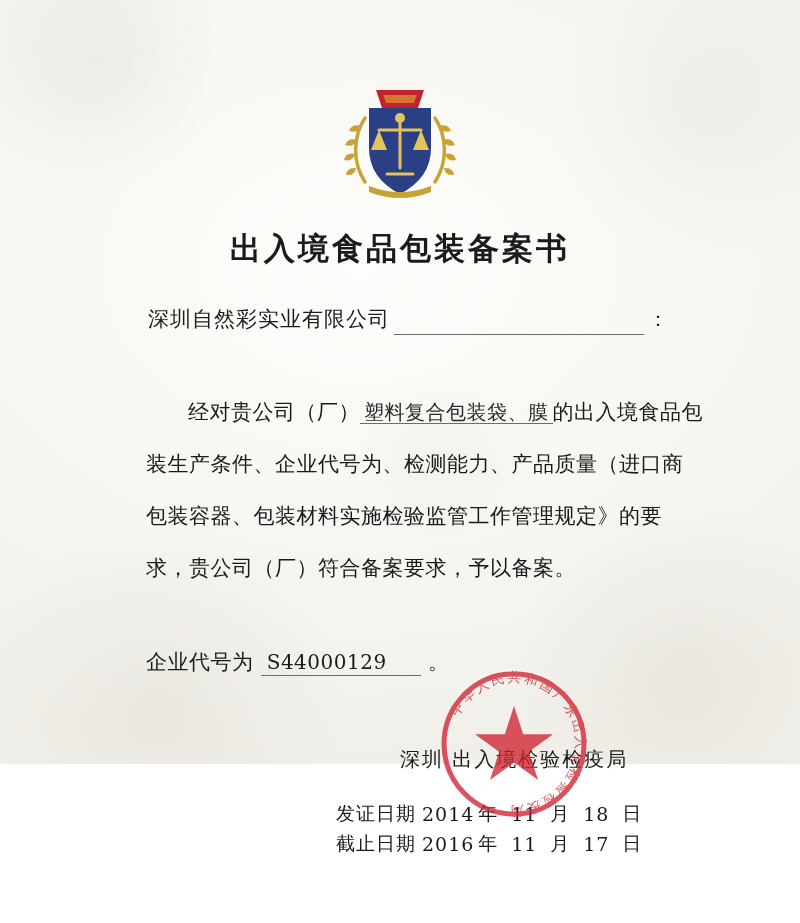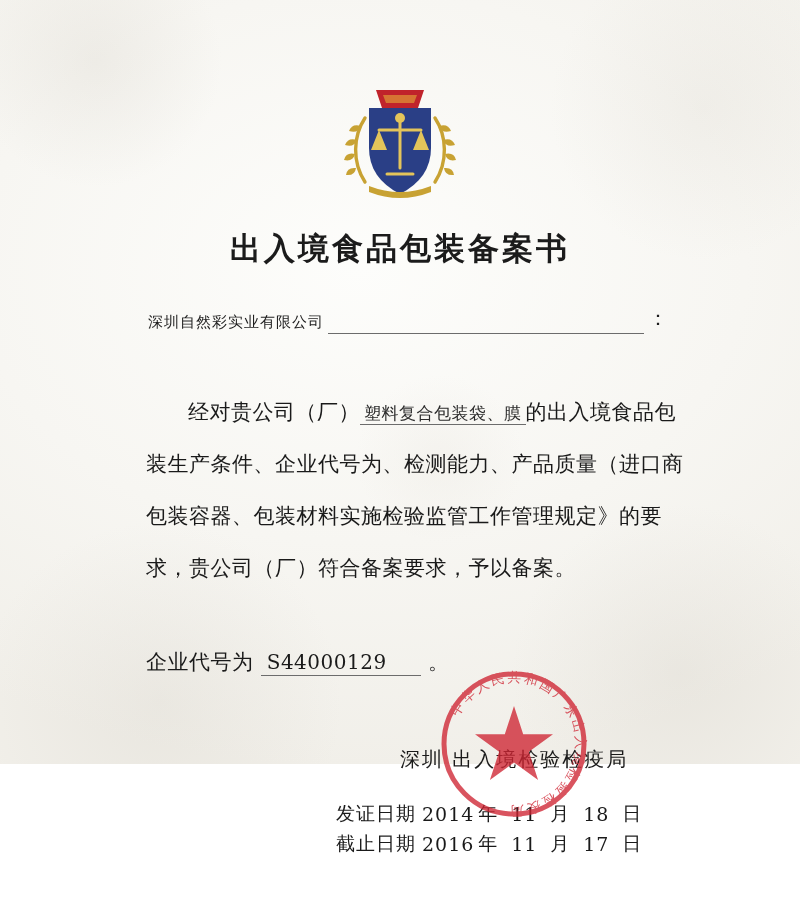--- a/index.html
+++ b/index.html
@@ -67,21 +67,21 @@
   
   .addressee-row {
     position: absolute;
     top: 305px;
     left: 148px;
     width: 520px;
     display: flex;
     align-items: flex-end;
   }
   .addressee-name {
-    font-size: 15px;
+    font-size: 21px;
     color: #1d1d1d;
     letter-spacing: 1px;
     padding-bottom: 2px;
     white-space: nowrap;
   }
   .addressee-rule {
     flex: 1;
     border-bottom: 1px solid #6c6c6c;
     height: 26px;
     margin-left: 4px;
@@ -109,21 +109,21 @@
   }
   .indent {
     display: inline-block;
     width: 42px;
   }
   .fill-blank {
     display: inline-block;
     border-bottom: 1px solid #6c6c6c;
     min-width: 150px;
     text-align: center;
-    font-size: 17px;
+    font-size: 20px;
     color: #2a2a2a;
     line-height: 22px;
     padding: 0 4px;
   }
 
   
   .code-row {
     position: absolute;
     top: 648px;
     left: 146px;

